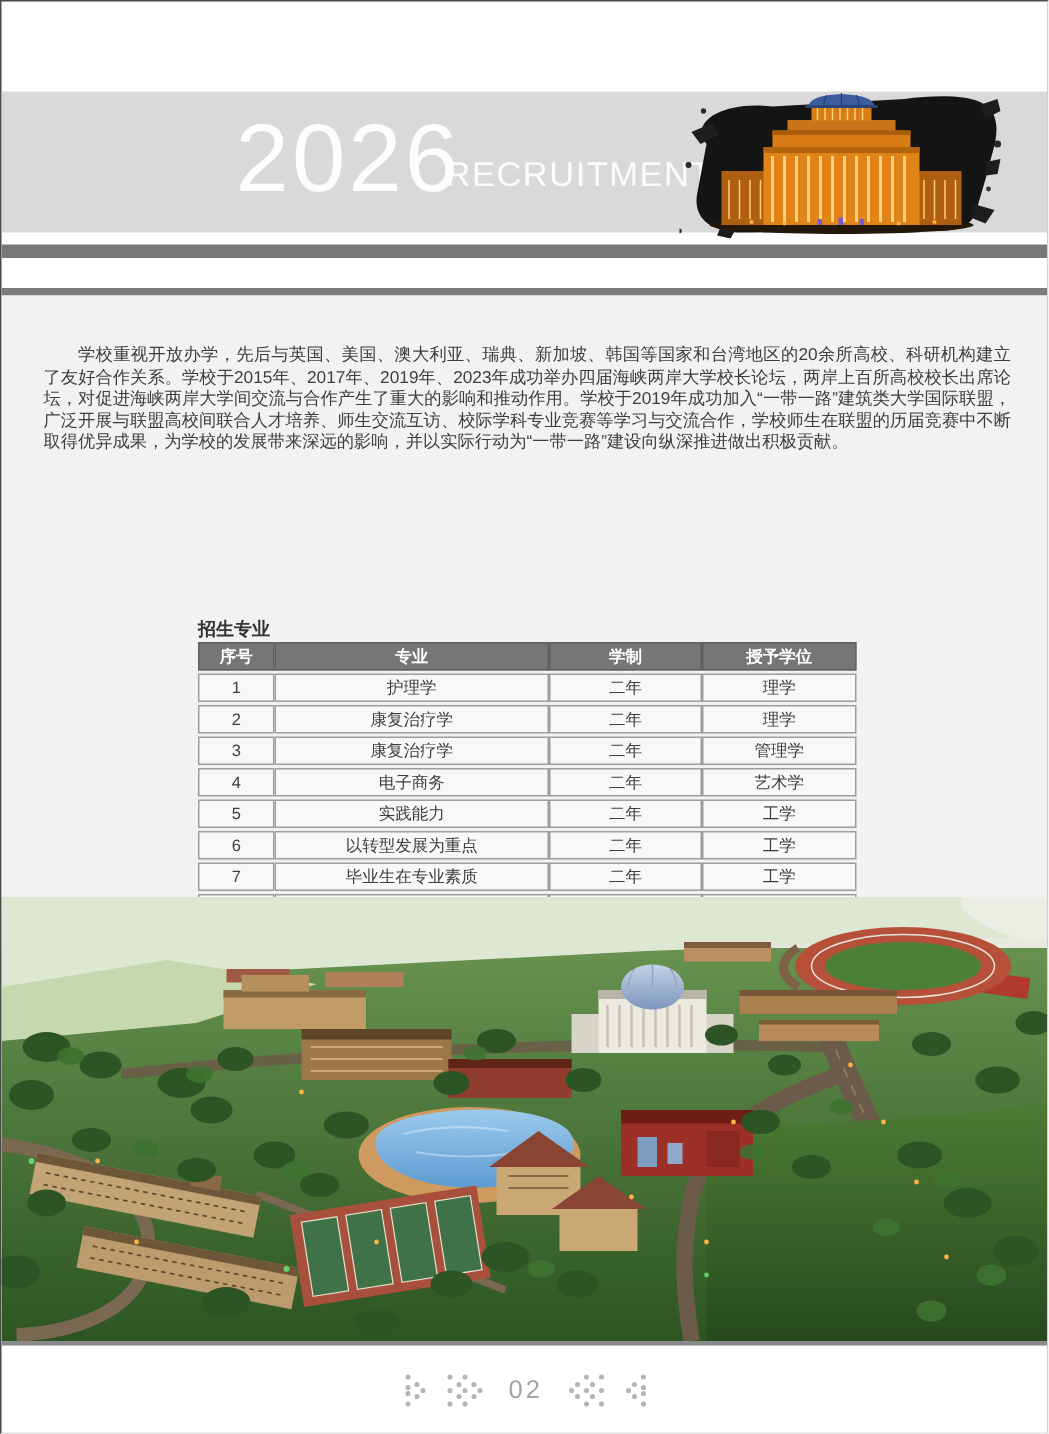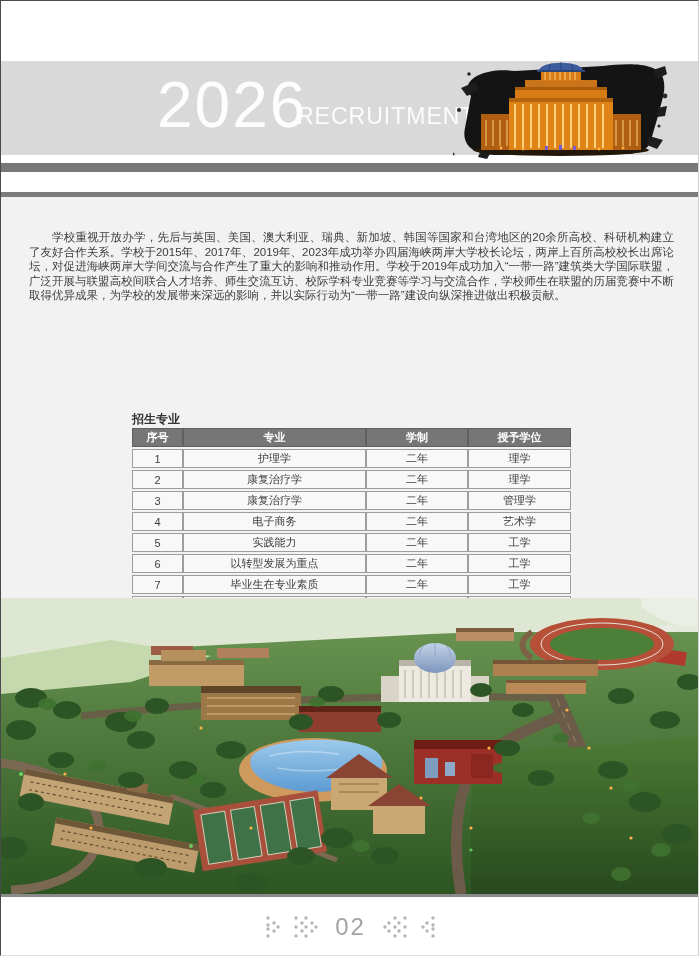--- a/index.html
+++ b/index.html
@@ -48,21 +48,21 @@
   }
   col.c1{width:51px;} col.c2{width:183px;} col.c3{width:102px;} col.c4{width:103px;}
   
   .photo{position:absolute;left:0;top:597px;width:699px;height:296px;}
   .photo-border{position:absolute;left:0;top:893px;width:699px;height:3px;background:#8a8a8a;}
   
   .footer{
     position:absolute;left:0;top:908px;width:699px;height:36px;
     display:flex;justify-content:center;align-items:center;gap:13px;
   }
-  .page-num{font-size:24px;font-weight:300;color:#a3a3a3;letter-spacing:2px;margin:0 4px;}
+  .page-num{font-size:17px;font-weight:300;color:#a3a3a3;letter-spacing:2px;margin:0 4px;}
 </style>
 </head>
 <body>
 
 <div class="page">
 
   <div class="band"></div>
   <div class="year">2026</div>
   <div class="title">
     <div>RECRUITMENT</div>

